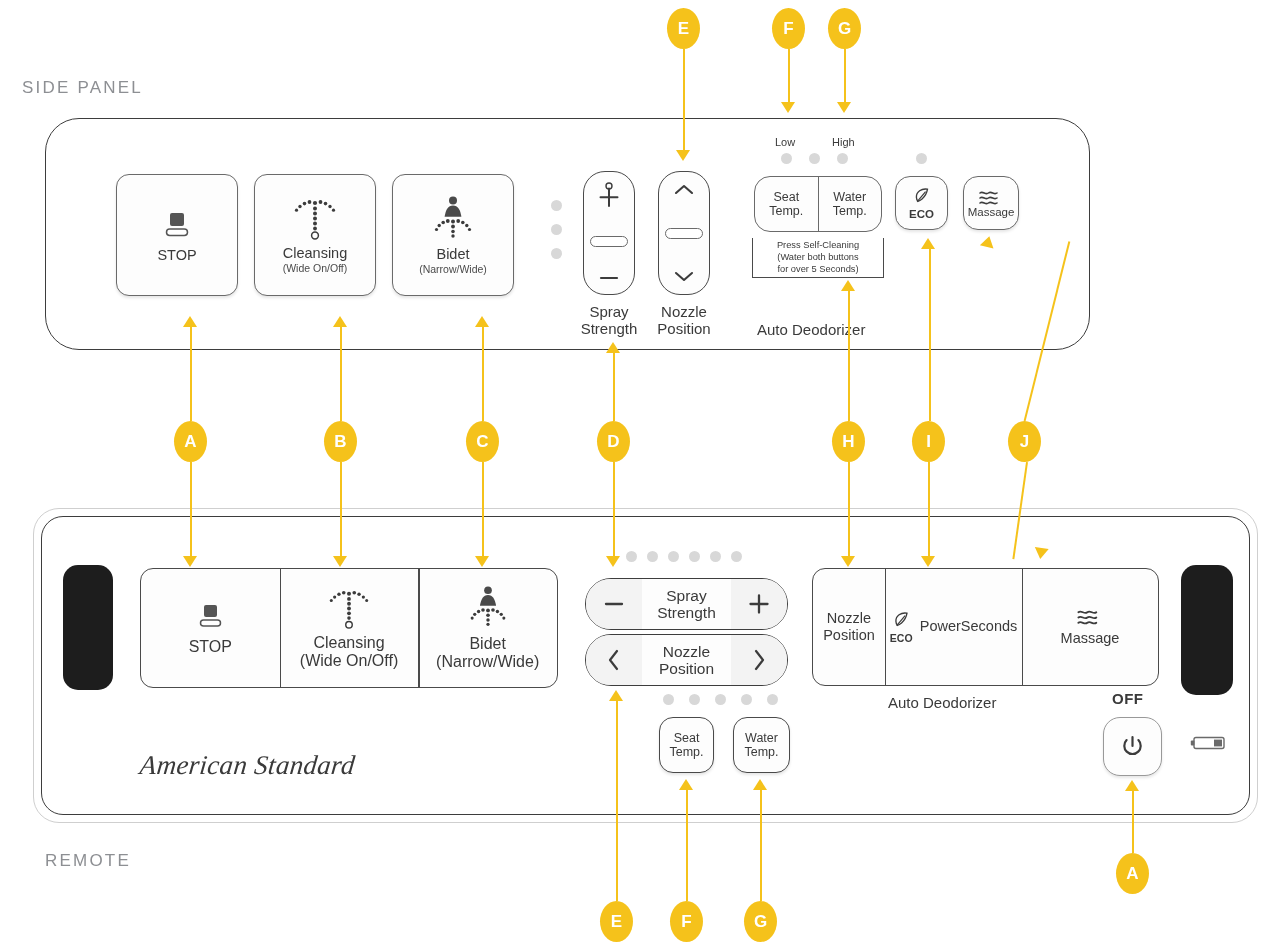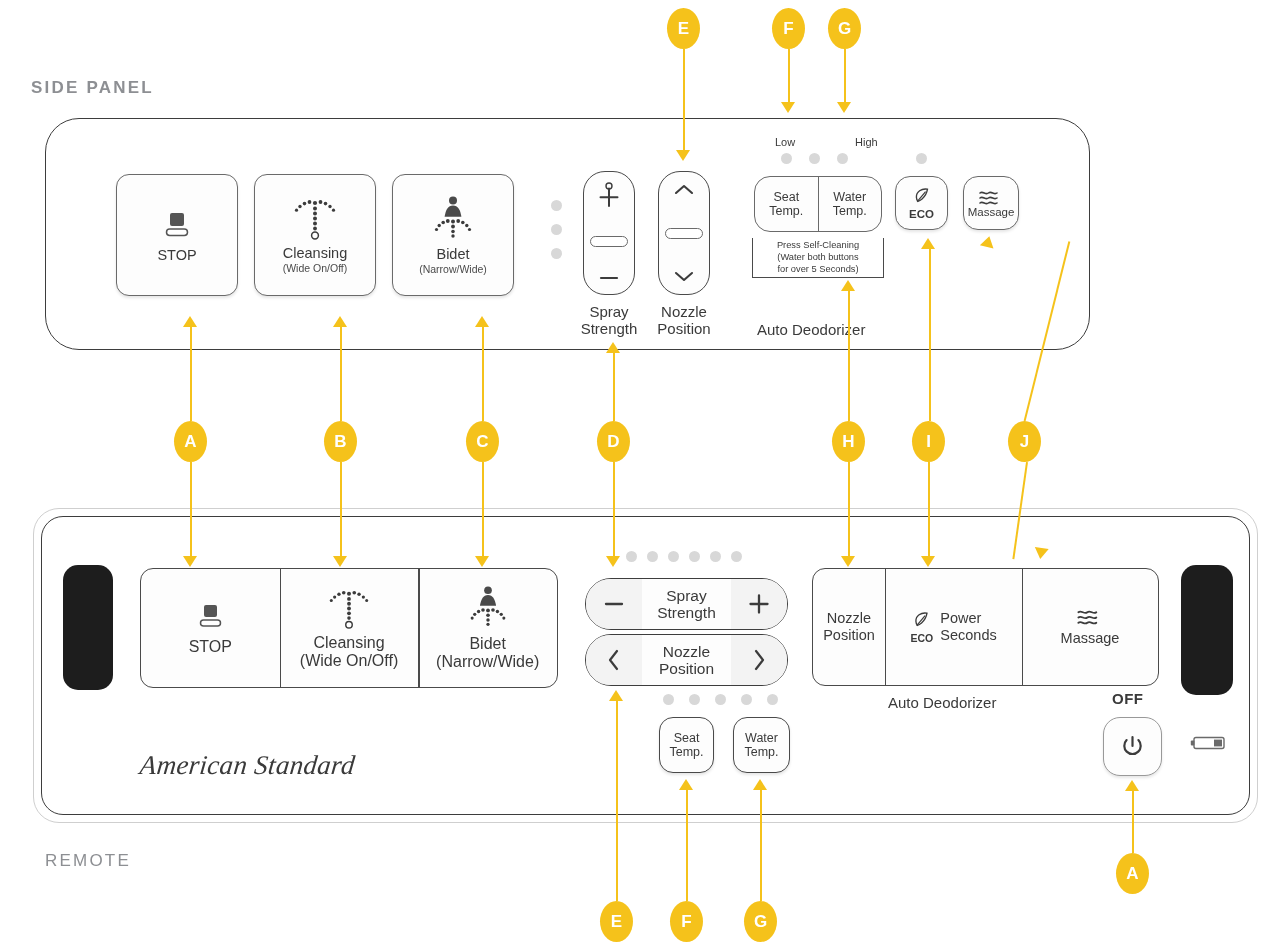--- a/index.html
+++ b/index.html
@@ -115,21 +115,21 @@
   .bracket{position:absolute;box-sizing:border-box;border:1.4px solid #4a4a4a;
     border-top:none;height:40px;}
   .bracket-txt{position:absolute;font-size:9.3px;line-height:1.28;text-align:center;color:#3a3a3a;white-space:nowrap;}
   svg{display:block;overflow:visible;}
 </style>
 </head>
 <body>
 
 <div class="stage">
 
-  <div class="abs section-label" style="left:31px;top:78px;font-weight:bold;">SIDE PANEL</div>
+  <div class="abs section-label" style="left:22px;top:78px;">SIDE PANEL</div>
   <div class="abs section-label" style="left:45px;top:851px;">REMOTE</div>
 
   <div class="sidepanel"></div>
 
   <div class="btn sq" style="left:116px;top:174px;width:122px;height:122px;">
     <span>
       <svg width="34" height="34" viewBox="0 0 34 34">
         <rect x="10" y="6" width="14" height="13" rx="2" fill="#555"></rect>
         <rect x="6.5" y="22" width="21" height="6.5" rx="3.2" fill="#fff" stroke="#555" stroke-width="1.5"></rect>
       </svg>
@@ -225,21 +225,21 @@
         <path d="M5 5l8 7 8-7" fill="none" stroke="#3c3c3c" stroke-width="2.1" stroke-linecap="round" stroke-linejoin="round"></path>
       </svg>
     </span>
   </div>
   <div class="abs cap" style="left:643px;top:303px;width:82px;">
     <div>Nozzle</div>
     <div>Position</div>
   </div>
 
   <div class="abs tiny" style="left:775px;top:136px;">Low</div>
-  <div class="abs tiny" style="left:855px;top:136px;">High</div>
+  <div class="abs tiny" style="left:832px;top:136px;">High</div>
   <div class="dotrow" style="left:781px;top:153px;gap:17px;">
     <span class="d"></span>
     <span class="d"></span>
     <span class="d"></span>
   </div>
   <div class="dot" style="left:916px;top:153px;width:11px;height:11px;"></div>
 
   <div class="abs" style="left:754px;top:176px;width:128px;height:56px;border:1.5px solid #6a6a6a;border-radius:16px;background:#fdfdfd;box-sizing:border-box;display:flex;">
     <div style="flex:1;display:flex;flex-direction:column;align-items:center;justify-content:center;font-size:12.5px;line-height:1.12;border-right:1.3px solid #6a6a6a;">
       <span>Seat</span>
@@ -421,21 +421,21 @@
     </div>
     <div class="cell" style="flex:0 0 137px;">
       <div style="display:flex;align-items:center;gap:7px;">
         <span style="display:flex;flex-direction:column;align-items:center;">
           <svg width="23" height="20" viewBox="0 0 22 20">
             <path d="M16.5 2.2C10.5 1.2 5.2 4.8 5.4 10.2c.1 2.4 1.5 4.2 1.5 4.2S14.8 12 16.5 2.2z" fill="none" stroke="#3c3c3c" stroke-width="1.35"></path>
             <path d="M14.6 4.6L6.2 14.6" stroke="#3c3c3c" stroke-width="1.2"></path>
           </svg>
           <span style="font-size:10.5px;font-weight:bold;margin-top:1px;">ECO</span>
         </span>
-        <span style="display:flex;flex-direction:column;align-items:flex-start;font-size:14.5px;line-height:1.2;">
+        <span style="display:flex;align-items:flex-start;font-size:14.5px;line-height:1.2;">
           <span>Power</span>
           <span>Seconds</span>
         </span>
       </div>
     </div>
     <div class="cell">
       <span>
         <svg width="30" height="18" viewBox="0 0 28 17">
           <path d="M3 4c3-2.4 5.5 2.4 8.5 0s5.5 2.4 8.5 0M3 9c3-2.4 5.5 2.4 8.5 0s5.5 2.4 8.5 0M3 14c3-2.4 5.5 2.4 8.5 0s5.5 2.4 8.5 0" fill="none" stroke="#3c3c3c" stroke-width="1.7" stroke-linecap="round"></path>
         </svg>

